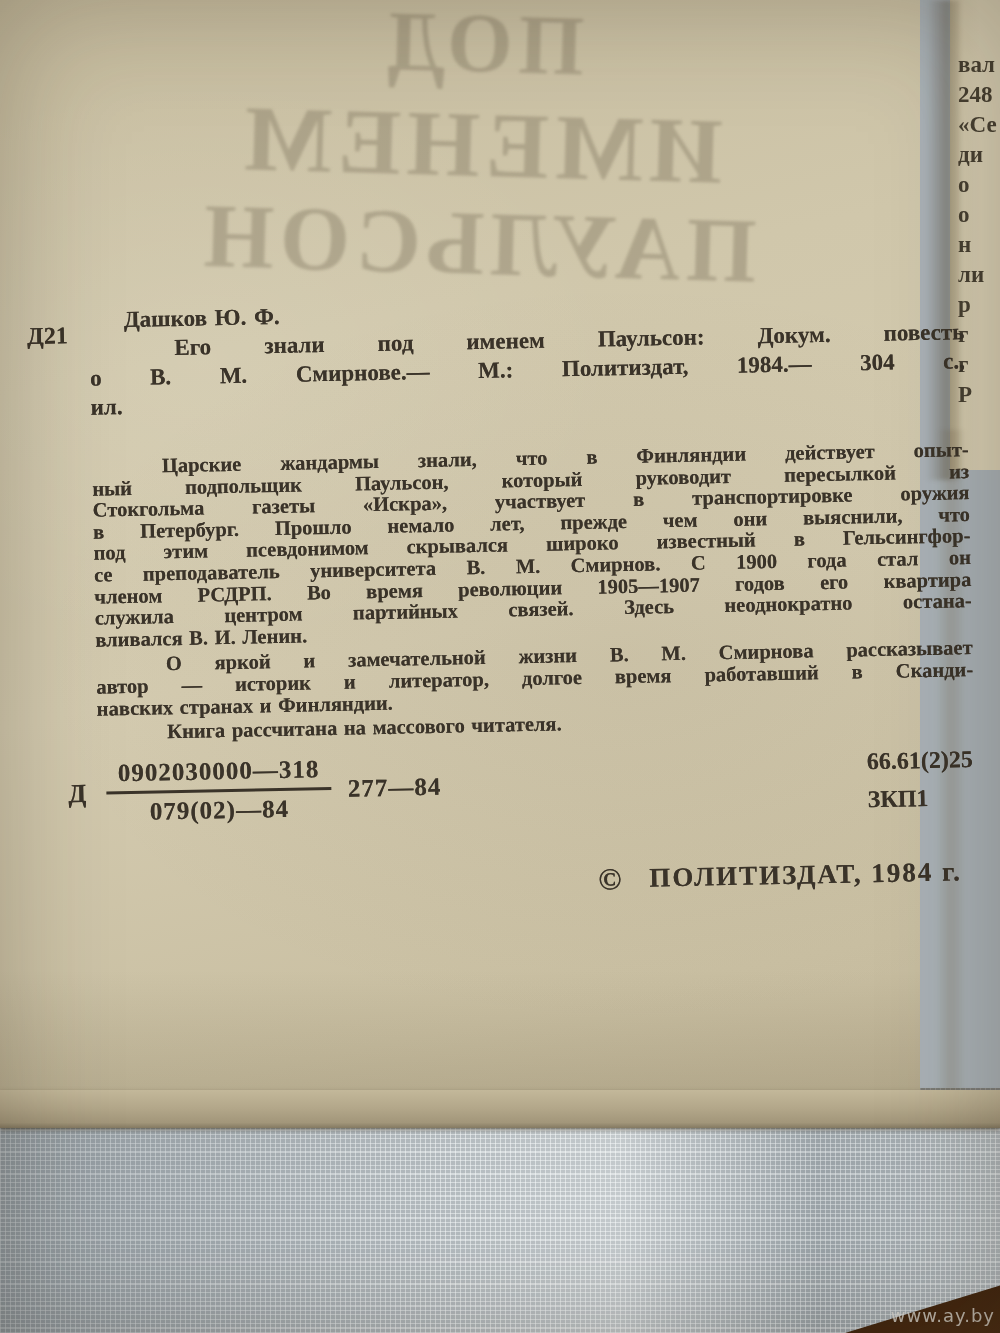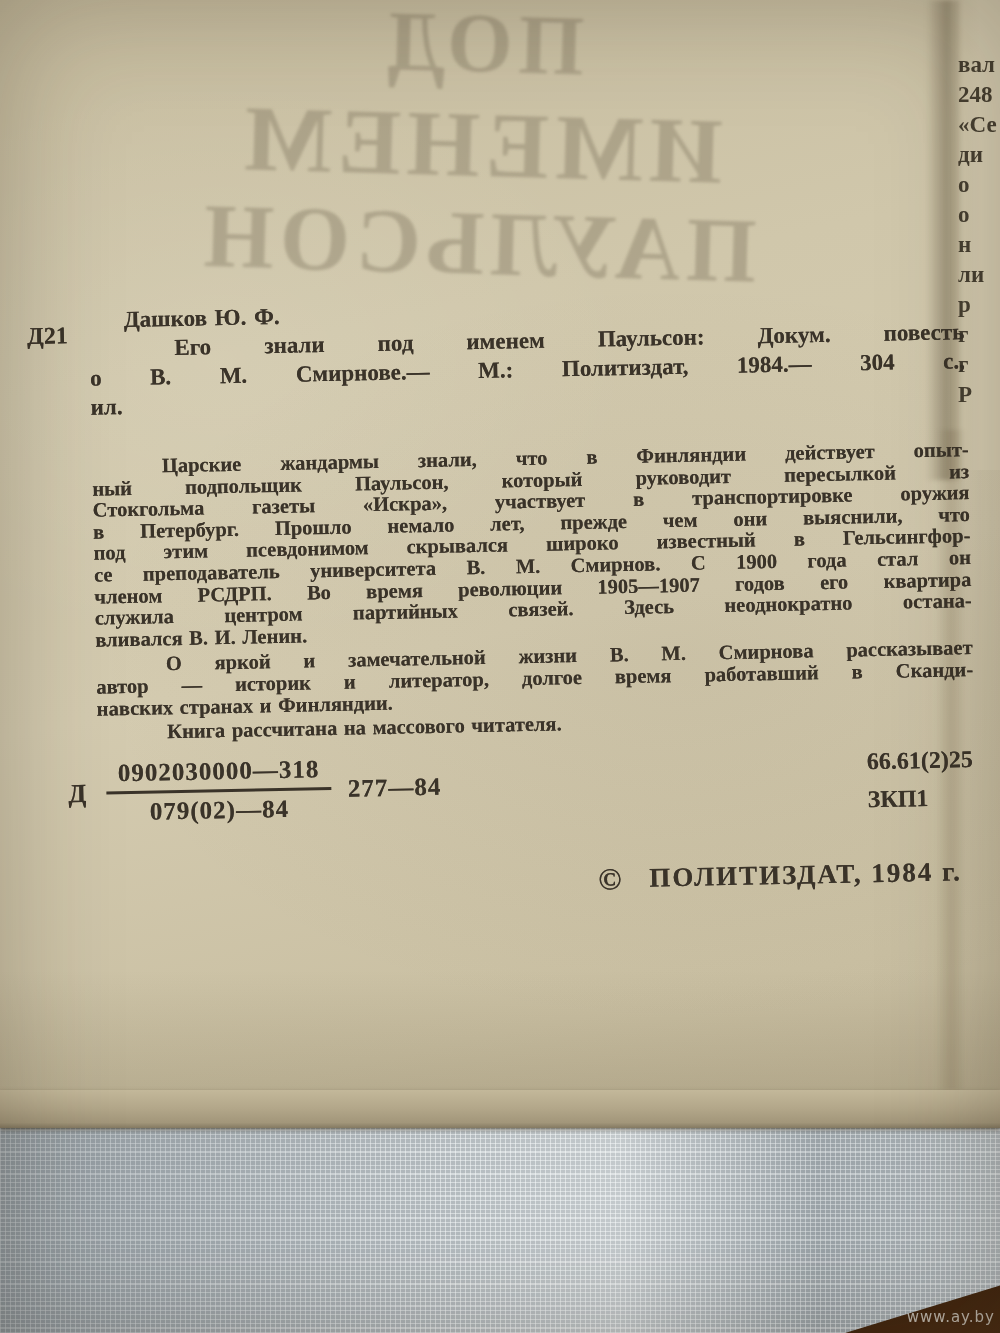--- a/index.html
+++ b/index.html
@@ -19,21 +19,21 @@
     background-color:#aab2b7;
   }
   
   .table-corner {
     position:absolute; left:845px; top:1333px; width:460px; height:240px;
     transform:rotate(-17deg); transform-origin:0 0;
     background:linear-gradient(180deg, #42260f 0%, #5a381c 60%, #4a2c13 100%);
   }
   
   .page {
-    position:absolute; left:0; top:0; width:1000px; height:1128px;
+    position:absolute; left:0; top:0; width:920px; height:1128px;
     background:
       radial-gradient(ellipse 600px 420px at 22% 32%, rgba(255,255,244,.10), rgba(0,0,0,0) 70%),
       radial-gradient(ellipse 820px 520px at 68% 58%, rgba(92,80,54,.07), rgba(0,0,0,0) 72%),
       linear-gradient(180deg, rgba(0,0,0,0) 86%, rgba(104,92,64,.22) 99%),
       linear-gradient(168deg, #c7bda0 0%, #d0c7ab 30%, #d4cbb0 55%, #c9bfa2 85%, #c0b598 100%);
     color:#3a3329;
   }
   
   .page-edge {
     position:absolute; left:0; top:1090px; width:1000px; height:38px;
@@ -102,21 +102,21 @@
   .bbk-block { position:absolute; right:0; top:-2px; text-align:left; font-size:24px; line-height:38px; }
   .copyright {
     position:absolute; left:593px; top:864px;
     font-size:27px; font-weight:bold; letter-spacing:2px; white-space:nowrap;
   }
   .copyright .c-symbol { font-size:31px; margin-right:26px; vertical-align:-2px; }
   
   .watermark {
     position:absolute; right:5px; bottom:7px;
     font-family:"DejaVu Sans","Liberation Sans",sans-serif;
-    font-size:15px; letter-spacing:1px; color:rgba(222,220,212,.8);
+    font-size:18px; letter-spacing:1px; color:rgba(222,220,212,.8);
   }
   .vignette {
     position:absolute; inset:0; pointer-events:none;
     box-shadow:inset 0 0 120px rgba(40,30,15,.28);
   }
 </style>
 </head>
 <body>
 
 <div class="photo">

